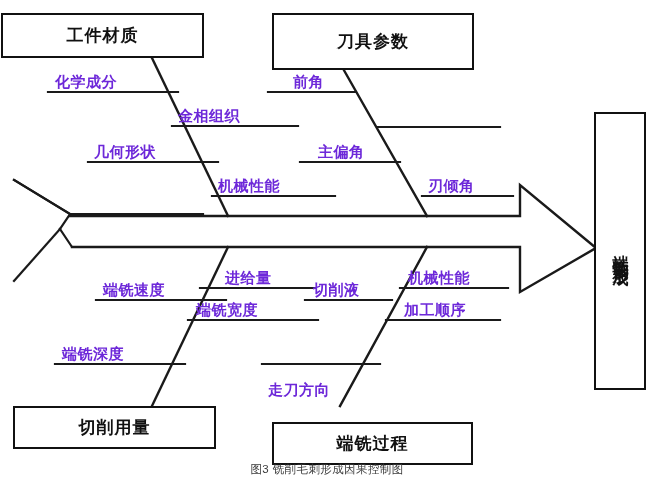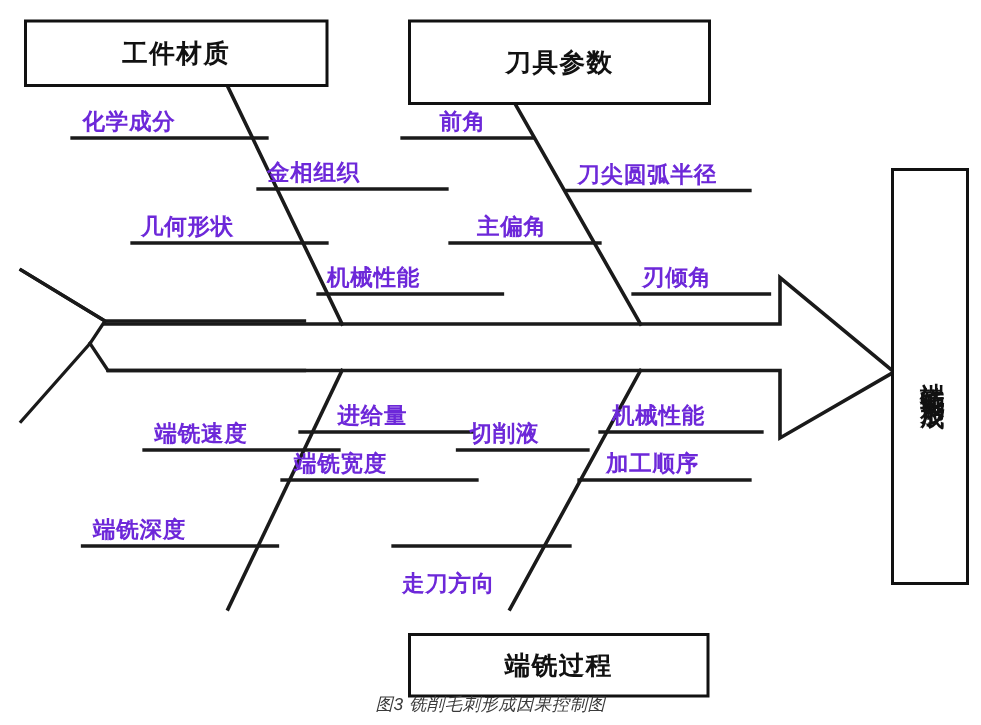--- a/index.html
+++ b/index.html
@@ -74,21 +74,20 @@
   }
   .caption {
     position: absolute;
     left: 0;
     right: 0;
     bottom: 6px;
     text-align: center;
     font-size: 11.5px;
     color: #3a3a3a;
     letter-spacing: 0.4px;
-    font-style: italic;
   }
 </style>
 </head>
 <body>
 
 <div id="diagram-root">
 
   <svg id="fishbone" viewBox="0 0 654 483">
 
     <polyline class="bone-line tail" points="14,180 70,214 203,214"></polyline>
@@ -123,44 +122,46 @@
     <line class="bone-line twig" x1="188" y1="320" x2="318" y2="320"></line>
     <line class="bone-line twig" x1="55" y1="364" x2="185" y2="364"></line>
 
     <line class="bone-line twig" x1="305" y1="300" x2="392" y2="300"></line>
     <line class="bone-line twig" x1="400" y1="288" x2="508" y2="288"></line>
     <line class="bone-line twig" x1="386" y1="320" x2="500" y2="320"></line>
     <line class="bone-line twig" x1="262" y1="364" x2="380" y2="364"></line>
 
   </svg>
 
-  <div class="cat-box" style="left:16px; top:13px; width:203px; height:45px;">
+  <div class="cat-box" style="left:1px; top:13px; width:203px; height:45px;">
     <span>工件材质</span>
   </div>
 
   <div class="cat-box" style="left:272px; top:13px; width:202px; height:57px;font-family:Liberation Serif, serif;">
     <span>刀具参数</span>
   </div>
 
+  <div class="cat-box" style="left:13px; top:406px; width:203px; height:43px;">
+    <span>切削用量</span>
+  </div>
 
   <div class="cat-box" style="left:272px; top:422px; width:201px; height:43px;">
     <span>端铣过程</span>
   </div>
 
   <div class="effect-box" style="left:594px; top:112px; width:52px; height:278px;">
     <span>端铣毛刺形成</span>
   </div>
 
   <span class="twig-label" style="left:55px; top:74px;">化学成分</span>
   <span class="twig-label" style="left:178px; top:108px;">金相组织</span>
   <span class="twig-label" style="left:94px; top:144px;">几何形状</span>
   <span class="twig-label" style="left:218px; top:178px;">机械性能</span>
 
   <span class="twig-label" style="left:293px; top:74px;">前角</span>
-  <span class="twig-label" style="left:385px; top:109px;">刀尖圆弧半径</span>
   <span class="twig-label" style="left:318px; top:144px;">主偏角</span>
   <span class="twig-label" style="left:428px; top:178px;">刃倾角</span>
 
   <span class="twig-label" style="left:103px; top:282px;">端铣速度</span>
   <span class="twig-label" style="left:225px; top:270px;">进给量</span>
   <span class="twig-label" style="left:196px; top:302px;">端铣宽度</span>
   <span class="twig-label" style="left:62px; top:346px;">端铣深度</span>
 
   <span class="twig-label" style="left:313px; top:282px;">切削液</span>
   <span class="twig-label" style="left:408px; top:270px;">机械性能</span>

